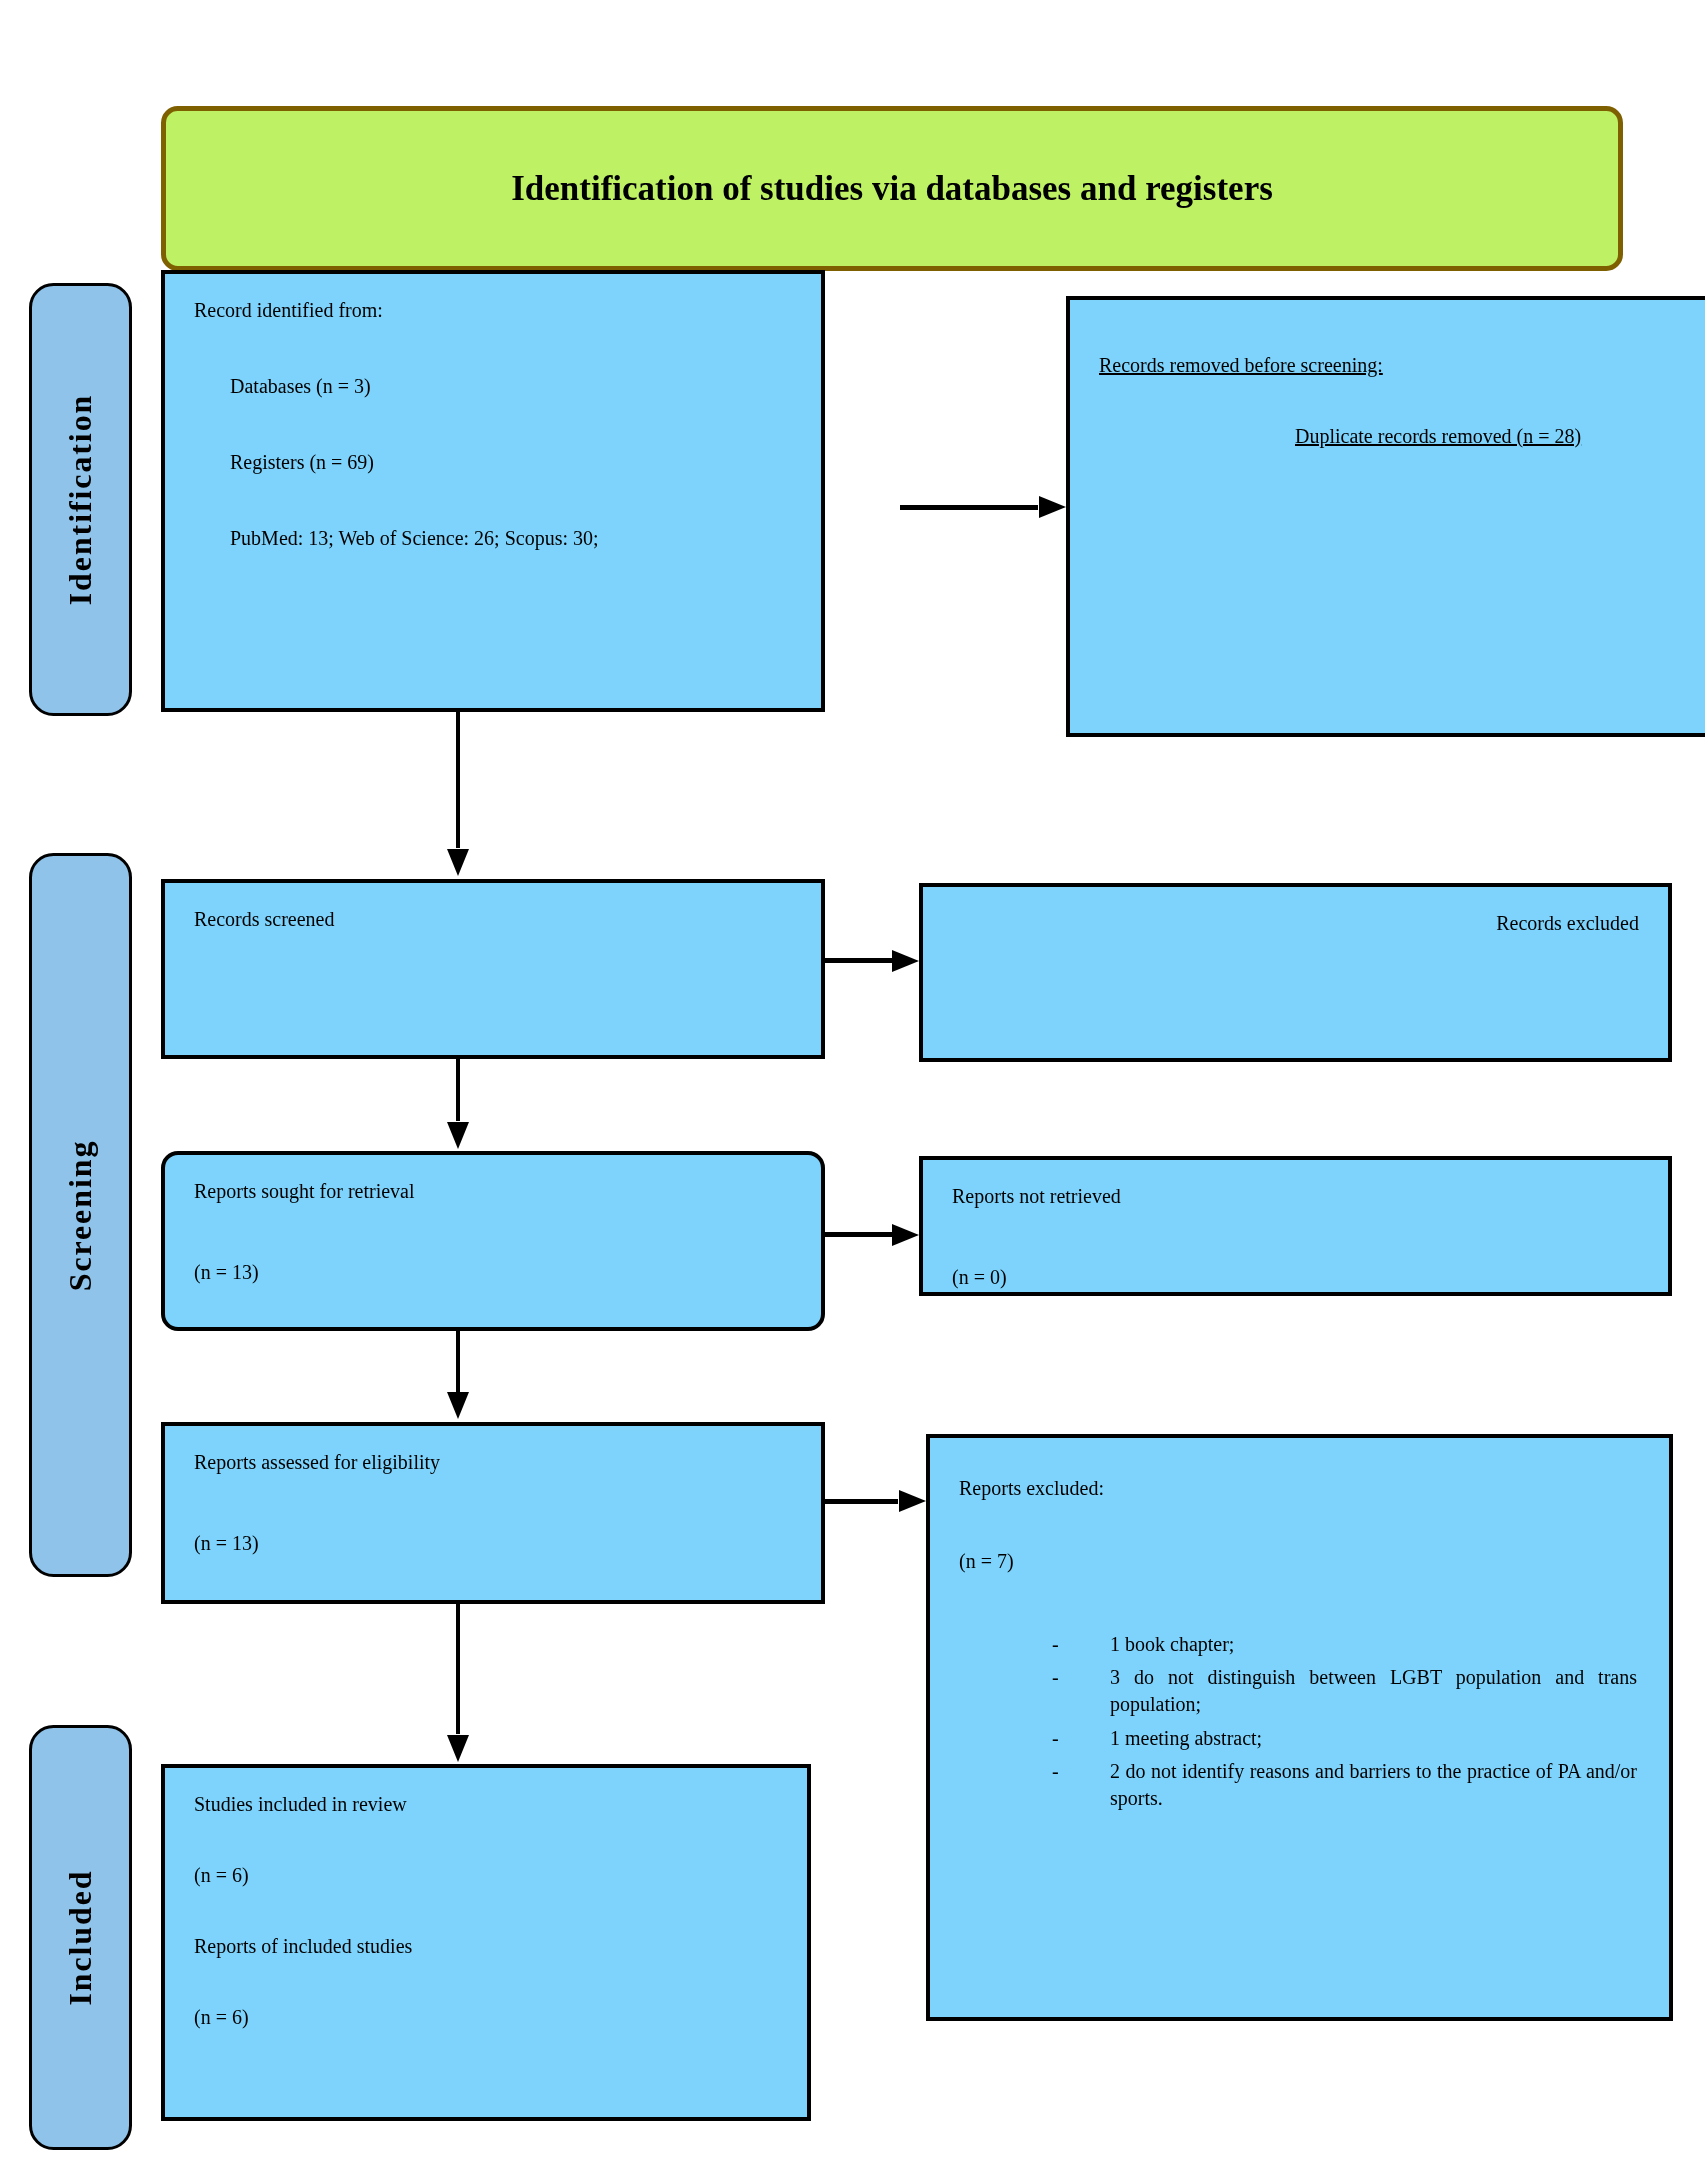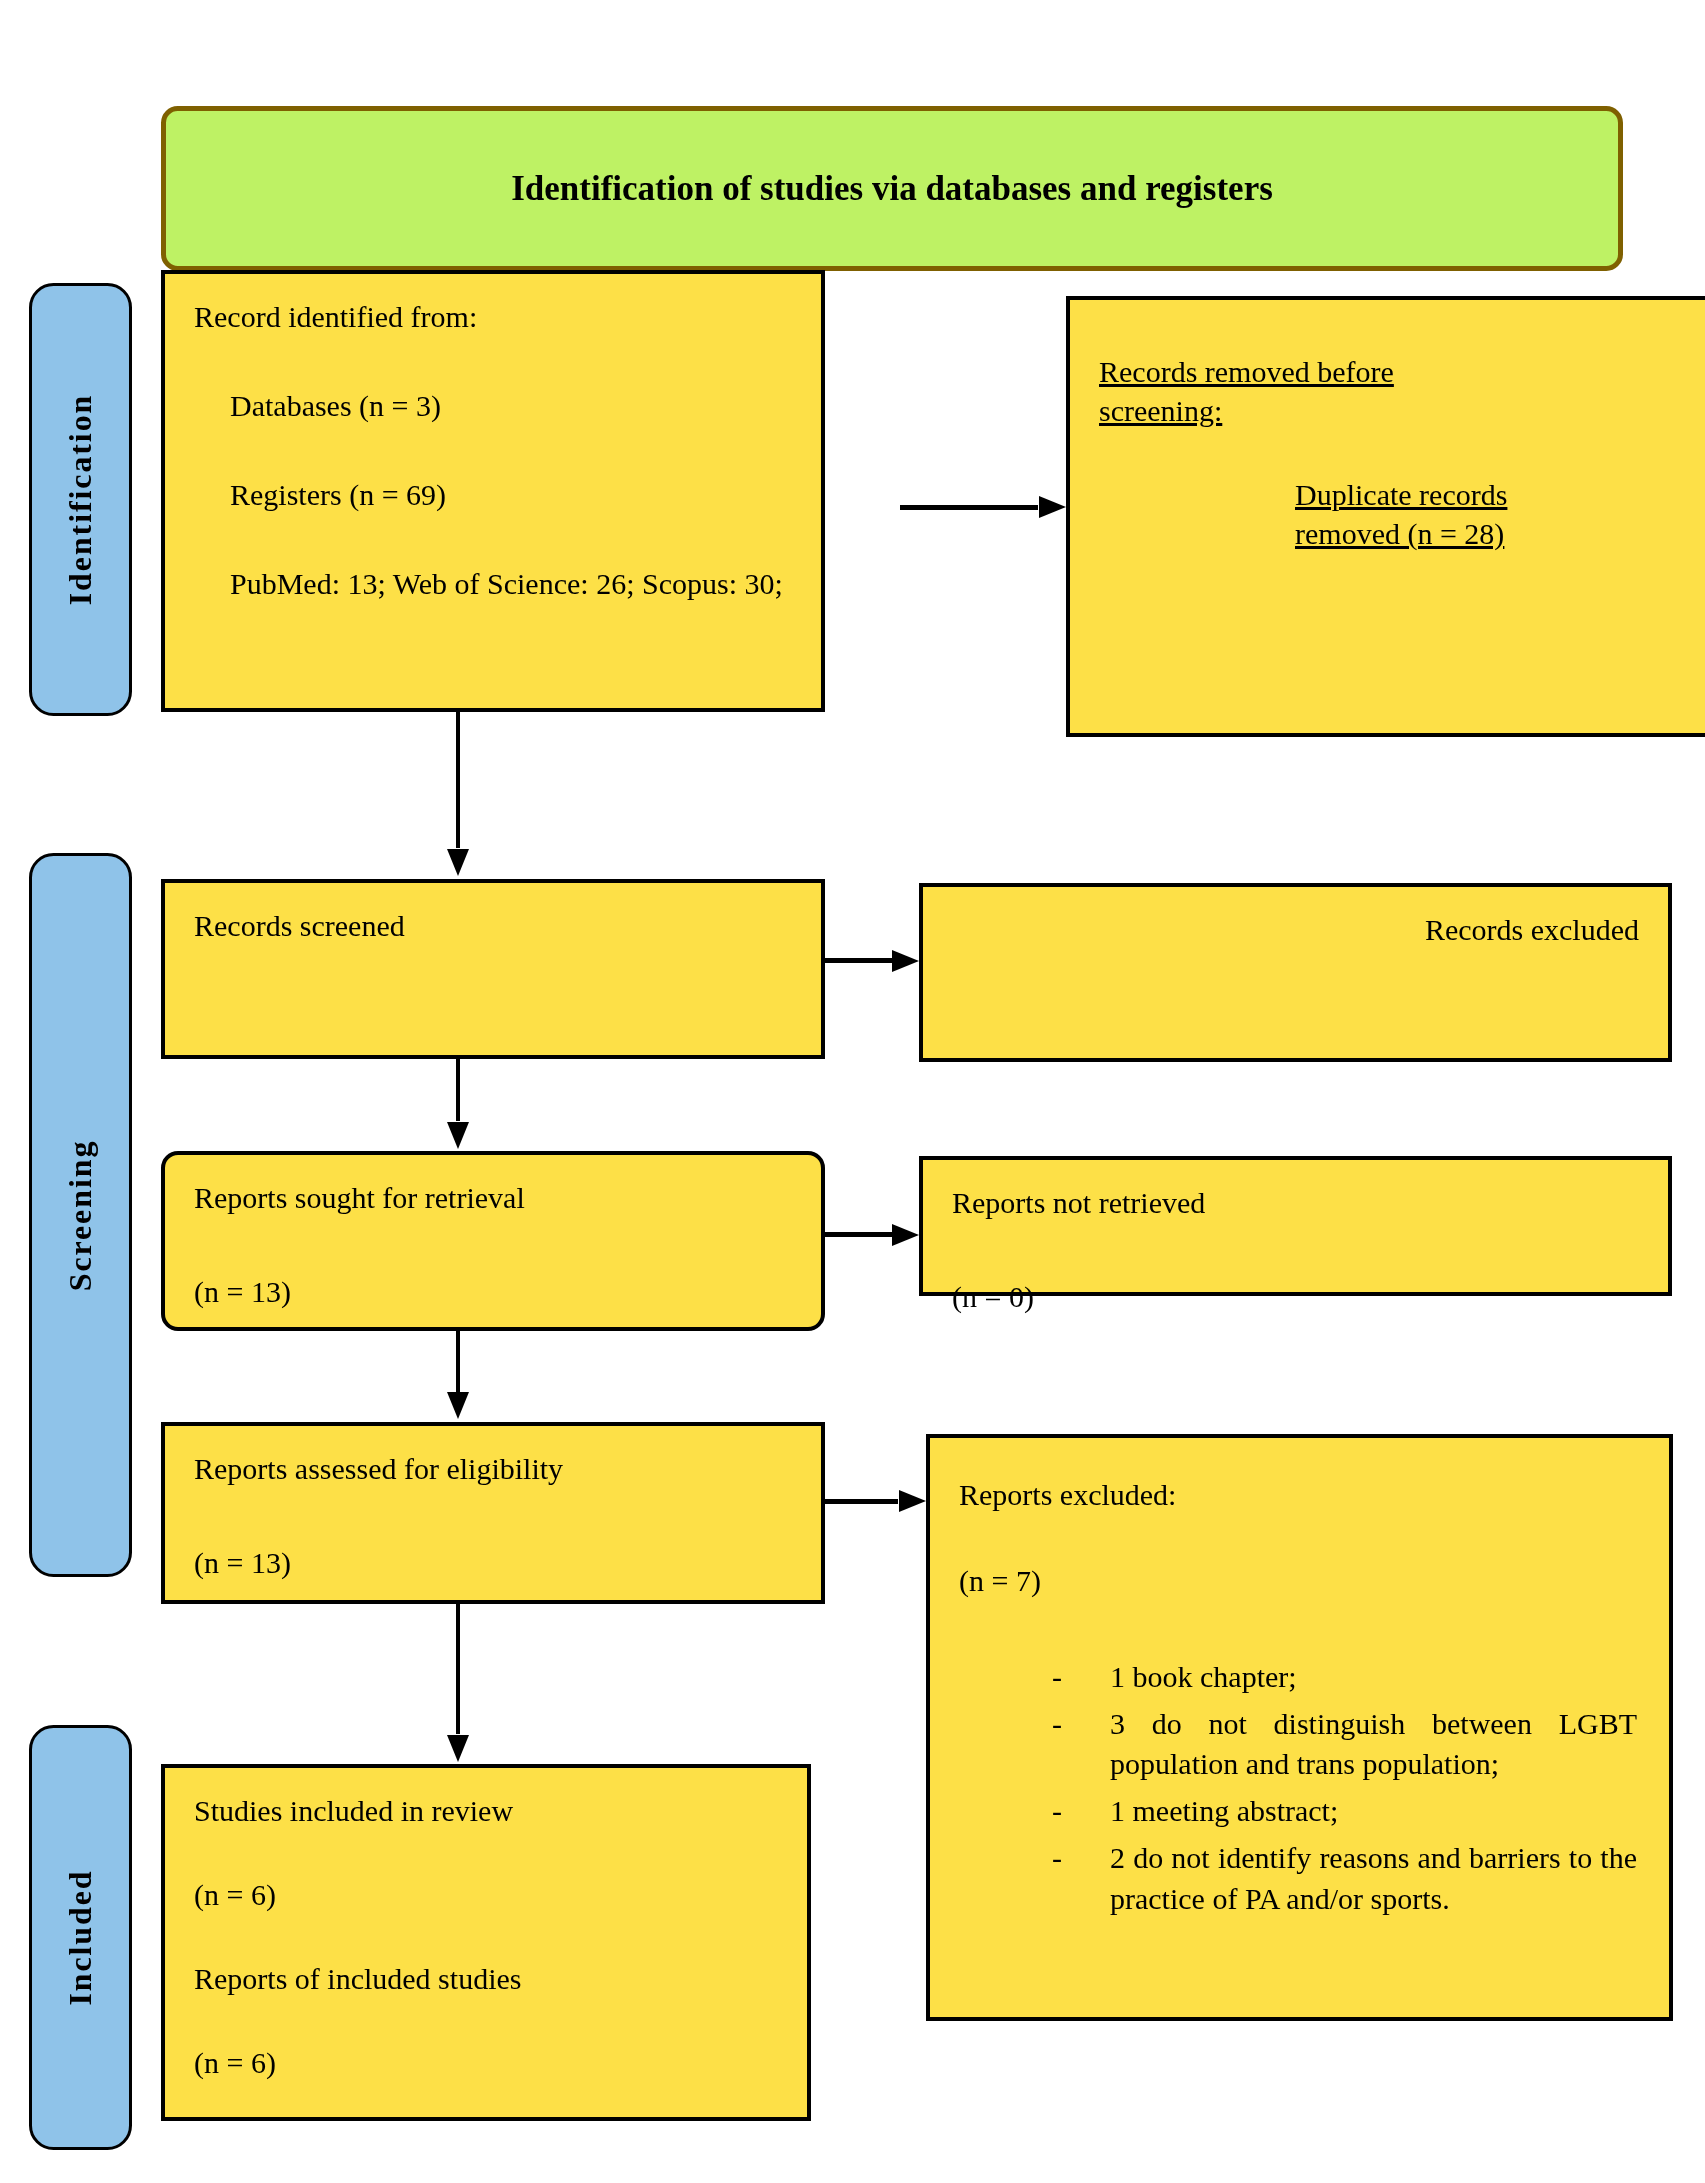--- a/index.html
+++ b/index.html
@@ -32,23 +32,23 @@
     transform: rotate(-90deg);
     white-space: nowrap;
     font-weight: bold; font-size: 32px; letter-spacing: 1.9px;
   }
   #stage-identification { left: 29px; top: 283px;  height: 433px; }
   #stage-screening      { left: 29px; top: 853px; height: 724px; }
   #stage-included       { left: 29px; top: 1725px; height: 425px; }
 
   .fbox {
     position: absolute;
-    background: #fde047;
+    background: #7dd3fc;
     border: 4.5px solid #000000;
-    font-size: 30px;
+    font-size: 20px;
     line-height: 1.3;
     padding: 23px 29px;
   }
   .fbox p { margin: 0; }
   #box-identified { left: 161px; top: 270px; width: 664px; height: 442px; }
   #box-identified .lead { margin-bottom: 50px; }
   #box-identified .ind { margin-left: 36px; margin-bottom: 50px; }
   #box-identified .ind.last { margin-bottom: 0; }
 
   #box-removed { left: 1066px; top: 296px; width: 664px; height: 441px; padding-top: 52px; text-decoration: underline; }

